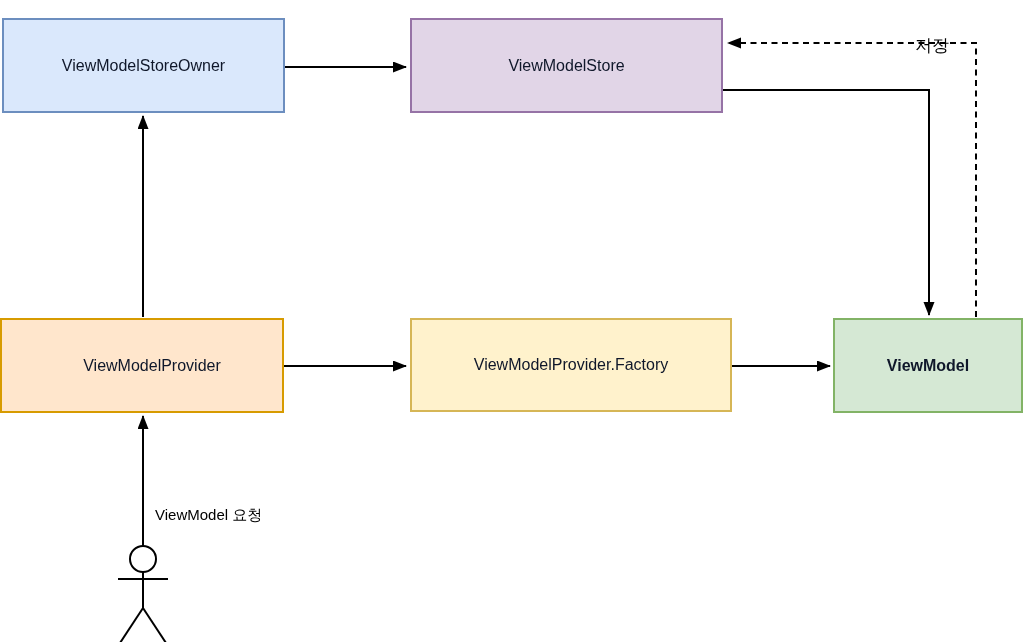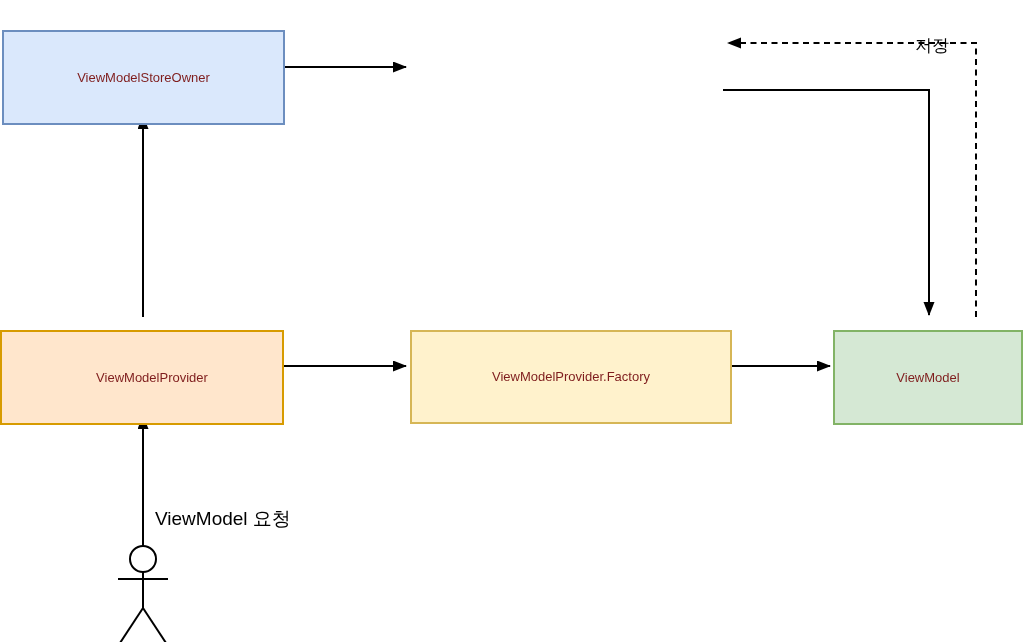--- a/index.html
+++ b/index.html
@@ -22,61 +22,60 @@
     width: 1024px;
     height: 642px;
   }
   .node {
     position: absolute;
     box-sizing: border-box;
     display: flex;
     align-items: center;
     justify-content: center;
     text-align: center;
-    font-size: 13px;
-    color: #7f1d1d;
+    font-size: 16px;
+    color: #0f172a;
     border: 2px solid #000000;
     line-height: 1.2;
-    margin-top: 12px;
   }
   .node-storeowner {
     left: 2px; top: 18px; width: 283px; height: 95px;
     background: #dae8fc; border-color: #6c8ebf;
   }
   .node-store {
     left: 410px; top: 18px; width: 313px; height: 95px;
     background: #e1d5e7; border-color: #9673a6;
   }
   .node-provider {
     left: 0px; top: 318px; width: 284px; height: 95px;
     background: #ffe6cc; border-color: #d79b00; padding-left: 20px;
   }
   .node-factory {
     left: 410px; top: 318px; width: 322px; height: 94px;
     background: #fff2cc; border-color: #d6b656;
   }
   .node-viewmodel {
     left: 833px; top: 318px; width: 190px; height: 95px;
     background: #d5e8d4; border-color: #82b366;
-    font-weight: normal;
+    font-weight: bold;
   }
   .edge-label {
     position: absolute;
     color: #000000;
     white-space: nowrap;
     margin-top: 24px;
   }
   .label-save {
     left: 895px; top: 10px; width: 74px;
     text-align: center;
     font-size: 17px;
   }
   .label-request {
     left: 155px; top: 482px;
-    font-size: 19px;
+    font-size: 15px;
   }
 </style>
 </head>
 <body>
 
 <div class="canvas">
 
   <svg class="edges-layer" width="1024" height="642" viewBox="0 0 1024 642" xmlns="http://www.w3.org/2000/svg">
     <defs>
       <marker id="arrow" markerUnits="userSpaceOnUse" markerWidth="15" markerHeight="12" refX="13" refY="5.5" orient="auto">
@@ -104,20 +103,23 @@
       <line x1="118" y1="579" x2="168" y2="579"></line>
       <line x1="143" y1="608" x2="118" y2="646"></line>
       <line x1="143" y1="608" x2="168" y2="646"></line>
     </g>
   </svg>
 
   <div class="node node-storeowner">
     <span>ViewModelStoreOwner</span>
   </div>
 
+  <div class="node node-store">
+    <span>ViewModelStore</span>
+  </div>
 
   <div class="node node-provider">
     <span>ViewModelProvider</span>
   </div>
 
   <div class="node node-factory">
     <span>ViewModelProvider.Factory</span>
   </div>
 
   <div class="node node-viewmodel">

